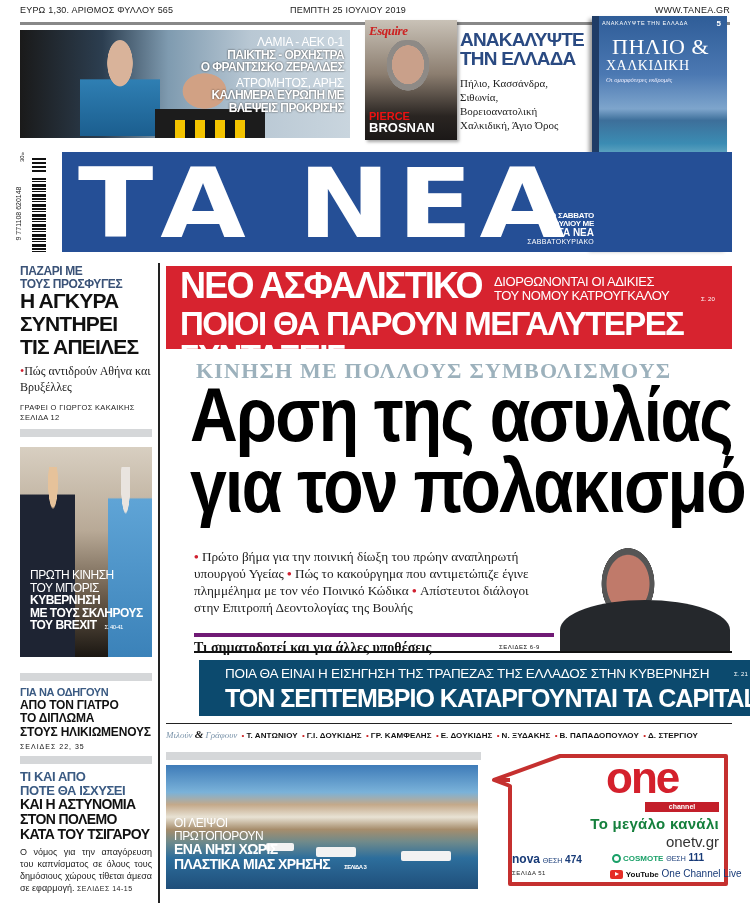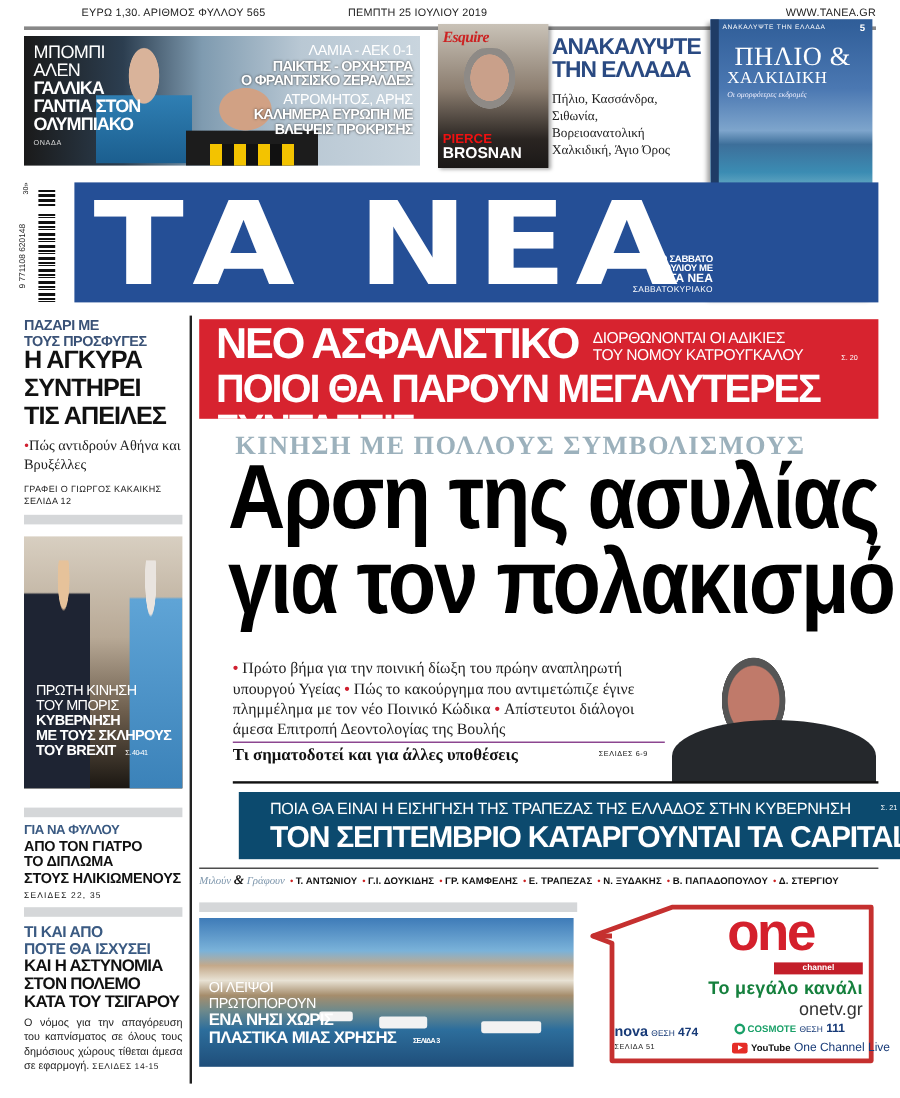--- a/index.html
+++ b/index.html
@@ -3,21 +3,21 @@
 <meta charset="utf-8">
 <style>
   * { box-sizing: border-box; margin: 0; padding: 0; }
   html, body { width: 750px; height: 915px; background: #ffffff; overflow: hidden; }
   body { font-family: "Liberation Sans", sans-serif; color: #111; position: relative; }
 
   .abs { position: absolute; }
 
   
   #topbar { left: 20px; top: 3px; width: 710px; height: 16px; font-size: 9px; color: #222; letter-spacing: 0.2px; }
-  #topbar .l { position: absolute; left: 0; top: 2px; margin-left: 48px; }
+  #topbar .l { position: absolute; left: 0; top: 2px; }
   #topbar .c { position: absolute; left: 270px; top: 2px; }
   #topbar .r { position: absolute; right: 0; top: 2px; }
   #topline { left: 20px; top: 22px; width: 710px; height: 3px; background: #888; }
 
   
   #promo-sport { left: 20px; top: 30px; width: 330px; height: 108px; background: linear-gradient(90deg,#1a1a1a 0%,#2c3e50 25%,#7f9bb0 45%,#b9c8d4 70%,#c9d5de 100%); overflow: hidden; }
   #promo-sport .player1 { position:absolute; left:60px; top:2px; width:80px; height:104px; background: radial-gradient(ellipse at 50% 30%, #d9b39a 0 22%, transparent 23%), linear-gradient(180deg, transparent 45%, #2f7fb3 46%, #1b5e8f 100%); }
   #promo-sport .player2 { position:absolute; left:135px; top:40px; width:110px; height:70px; background: radial-gradient(ellipse at 45% 30%, #d1a184 0 25%, transparent 26%), linear-gradient(180deg, transparent 55%, #1c1c1c 56%); }
   #promo-sport .player2 .stripe { position:absolute; left:20px; bottom:0; width:70px; height:20px; background: repeating-linear-gradient(90deg,#f3c300 0 10px,#111 10px 20px); }
   .sport-left { position:absolute; left:8px; top:6px; color:#fff; line-height: 1; }
@@ -109,21 +109,21 @@
   #mainhead { left: 190px; top: 380px; width: 545px; font-family: "Liberation Sans", sans-serif; font-weight: 700; color: #000; line-height: 0.93; letter-spacing: -2px; font-size: 76px; }
   #mainhead .l { display:block; white-space: nowrap; transform: scaleX(0.87); transform-origin: left top; }
 
   #leadtext { left: 194px; top: 548px; width: 340px; font-family: "Liberation Serif", serif; font-size: 13.2px; line-height: 1.3; color: #222; }
   #leadtext .dot { color: #d02030; font-weight: 700; }
 
   #pola { left: 555px; top: 538px; width: 177px; height: 114px; overflow: hidden; }
   #pola .head { position:absolute; left: 42px; top: 4px; width: 62px; height: 76px; border-radius: 45% 45% 40% 40%; background: radial-gradient(ellipse at 50% 55%, #c07a6a 0 48%, #555 50% 60%, transparent 61%); }
   #pola .body { position:absolute; left: 5px; top: 62px; width: 170px; height: 60px; border-radius: 50% 50% 0 0; background: #25282c; }
 
-  #signal { left: 194px; top: 618px; width: 360px; height: 22px; border-top: 1px solid #701a75; }
+  #signal { left: 194px; top: 633px; width: 360px; height: 22px; border-top: 4px solid #701a75; }
   #signal .t { position:absolute; left: 0; top: 3px; font-family: "Liberation Serif", serif; font-size: 14px; font-weight: 700; color: #111; }
   #signal .pg { position:absolute; left: 305px; top: 7px; font-size: 6px; letter-spacing: 0.5px; }
   #signal-line { left: 194px; top: 651px; width: 538px; height: 2px; background: #111; }
 
   
   #capbanner { left: 166px; top: 660px; width: 594px; height: 56px; background: #0c4a6e; color:#fff;margin-left:33px; }
   #capbanner .sup { position:absolute; left: 26px; top: 6px; font-size: 13.5px; letter-spacing: -0.3px; white-space: nowrap; }
   #capbanner .pg { position:absolute; left: 535px; top: 11px; font-size: 6px; }
   #capbanner .h { position:absolute; left: 26px; top: 24px; font-size: 25px; font-weight: 700; letter-spacing: -1px; white-space: nowrap; }
 
@@ -171,28 +171,20 @@
   <span class="c">ΠΕΜΠΤΗ 25 ΙΟΥΛΙΟΥ 2019</span>
   <span class="r">WWW.TANEA.GR</span>
 </div>
 <div id="topline" class="abs"></div>
 
 <div id="promo-sport" class="abs">
   <div class="player1"></div>
   <div class="player2">
       <div class="stripe"></div>
     </div>
-  <div class="sport-left">
-    <div class="t1">ΜΠΟΜΠΙ</div>
-    <div class="t1">ΑΛΕΝ</div>
-    <div class="t2">ΓΑΛΛΙΚΑ</div>
-    <div class="t2">ΓΑΝΤΙΑ ΣΤΟΝ</div>
-    <div class="t2">ΟΛΥΜΠΙΑΚΟ</div>
-    <div class="credit">ΟΝΑΔΑ</div>
-  </div>
   <div class="sport-right">
     <div class="t1">ΛΑΜΙΑ - ΑΕΚ 0-1</div>
     <div class="t2">ΠΑΙΚΤΗΣ - ΟΡΧΗΣΤΡΑ</div>
     <div class="t2">Ο ΦΡΑΝΤΣΙΣΚΟ ΖΕΡΑΛΔΕΣ</div>
     <div class="t1" style="margin-top:3px">ΑΤΡΟΜΗΤΟΣ, ΑΡΗΣ</div>
     <div class="t2">ΚΑΛΗΜΕΡΑ ΕΥΡΩΠΗ ΜΕ</div>
     <div class="t2">ΒΛΕΨΕΙΣ ΠΡΟΚΡΙΣΗΣ</div>
   </div>
 </div>
 
@@ -267,21 +259,21 @@
     <div class="n">ΠΡΩΤΗ ΚΙΝΗΣΗ</div>
     <div class="n">ΤΟΥ ΜΠΟΡΙΣ</div>
     <div class="b">ΚΥΒΕΡΝΗΣΗ</div>
     <div class="b">ΜΕ ΤΟΥΣ ΣΚΛΗΡΟΥΣ</div>
     <div class="b"><span>ΤΟΥ BREXIT</span><span class="pg">Σ. 40-41</span></div>
   </div>
 </div>
 
 <div id="lc2" class="abs">
   <div class="lc-sep" style="margin-top:0;margin-bottom:6px;"></div>
-  <div class="lc-kicker">ΓΙΑ ΝΑ ΦΥΛΛΟΥ</div>
+  <div class="lc-kicker">ΓΙΑ ΝΑ ΟΔΗΓΟΥΝ</div>
   <div class="lc-head">ΑΠΟ ΤΟΝ ΓΙΑΤΡΟ</div>
   <div class="lc-head">ΤΟ ΔΙΠΛΩΜΑ</div>
   <div class="lc-head">ΣΤΟΥΣ ΗΛΙΚΙΩΜΕΝΟΥΣ</div>
   <div class="lc-pages">ΣΕΛΙΔΕΣ 22, 35</div>
 </div>
 
 <div id="lc3" class="abs">
   <div class="lc-sep" style="margin-top:-12px;margin-bottom:6px;"></div>
   <div class="lc-kicker">ΤΙ ΚΑΙ ΑΠΟ</div>
   <div class="lc-kicker">ΠΟΤΕ ΘΑ ΙΣΧΥΣΕΙ</div>
@@ -302,21 +294,21 @@
 </div>
 
 <div id="kicker" class="abs">ΚΙΝΗΣΗ ΜΕ ΠΟΛΛΟΥΣ ΣΥΜΒΟΛΙΣΜΟΥΣ</div>
 <div id="mainhead" class="abs">
   <span class="l">Αρση της ασυλίας</span>
   <span class="l">για τον πολακισμό</span>
 </div>
 <div id="leadtext" class="abs">
   <span class="dot">• </span><span>Πρώτο βήμα για την ποινική δίωξη του πρώην αναπληρωτή υπουργού Υγείας</span>
   <span class="dot"> • </span><span>Πώς το κακούργημα που αντιμετώπιζε έγινε πλημμέλημα με τον νέο Ποινικό Κώδικα</span>
-  <span class="dot"> • </span><span>Απίστευτοι διάλογοι άμεσα Επιτροπή Δεοντολογίας της Βουλής</span>
+  <span class="dot"> • </span><span>Απίστευτοι διάλογοι στην Επιτροπή Δεοντολογίας της Βουλής</span>
 </div>
 <div id="pola" class="abs">
   <div class="head"></div>
   <div class="body"></div>
 </div>
 <div id="signal" class="abs">
   <span class="t">Τι σηματοδοτεί και για άλλες υποθέσεις</span>
   <span class="pg">ΣΕΛΙΔΕΣ 6-9</span>
 </div>
 <div id="signal-line" class="abs"></div>
@@ -328,21 +320,21 @@
 </div>
 
 <div id="writers-rule" class="abs"></div>
 <div id="writers" class="abs">
   <span class="lab">Μιλούν</span>
   <span class="amp">&amp;</span>
   <span class="lab">Γράφουν</span>
   <span class="sep">•</span><span class="name">Τ. ΑΝΤΩΝΙΟΥ</span>
   <span class="sep">•</span><span class="name">Γ.Ι. ΔΟΥΚΙΔΗΣ</span>
   <span class="sep">•</span><span class="name">ΓΡ. ΚΑΜΦΕΛΗΣ</span>
-  <span class="sep">•</span><span class="name">Ε. ΤΡΑΠΕΖΑΣ</span>
+  <span class="sep">•</span><span class="name">Ε. ΔΟΥΚΙΔΗΣ</span>
   <span class="sep">•</span><span class="name">Ν. ΞΥΔΑΚΗΣ</span>
   <span class="sep">•</span><span class="name">Β. ΠΑΠΑΔΟΠΟΥΛΟΥ</span>
   <span class="sep">•</span><span class="name">Δ. ΣΤΕΡΓΙΟΥ</span>
 </div>
 
 <div id="island-sep" class="abs"></div>
 <div id="island" class="abs">
   <div class="boat" style="left:150px;top:82px;width:40px;height:10px;"></div>
   <div class="boat" style="left:235px;top:86px;width:50px;height:10px;"></div>
   <div class="boat" style="left:100px;top:78px;width:28px;height:8px;"></div>

